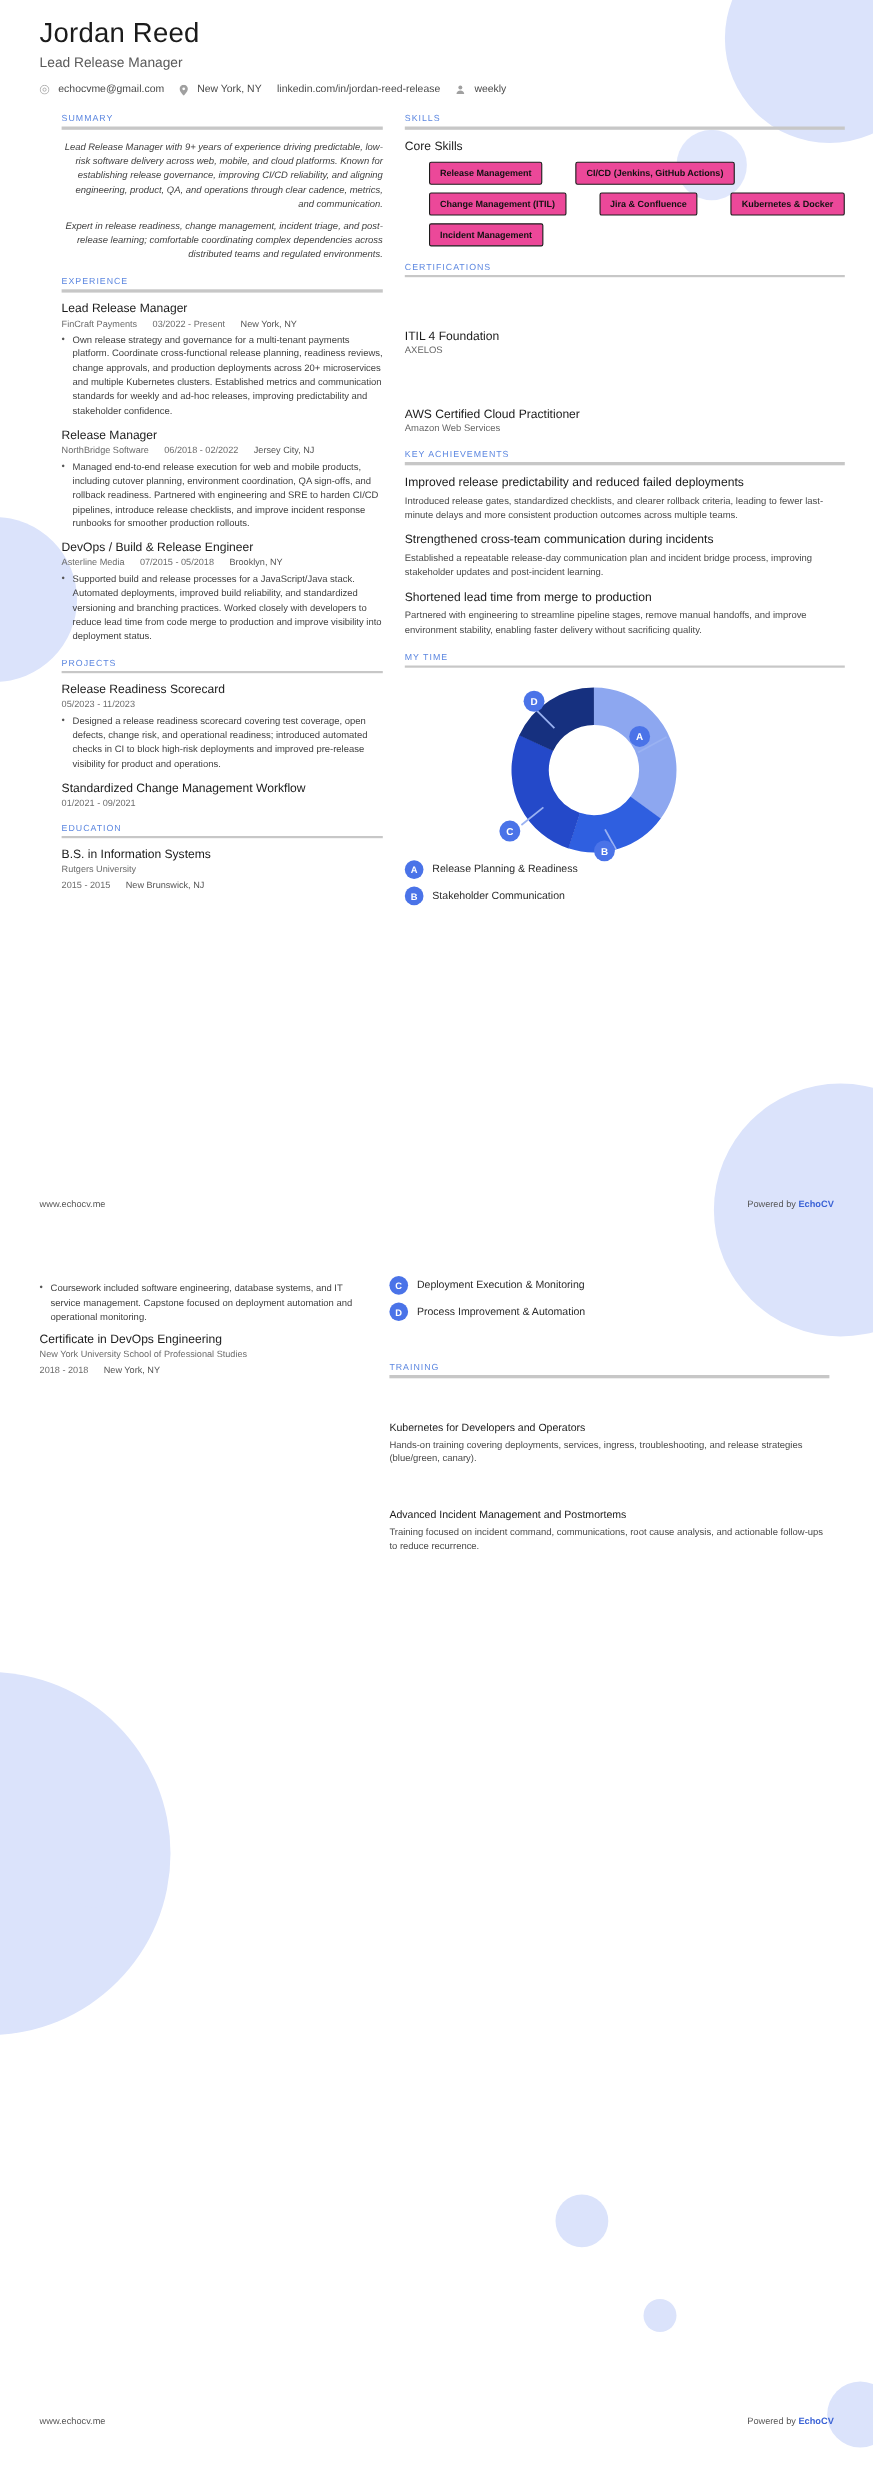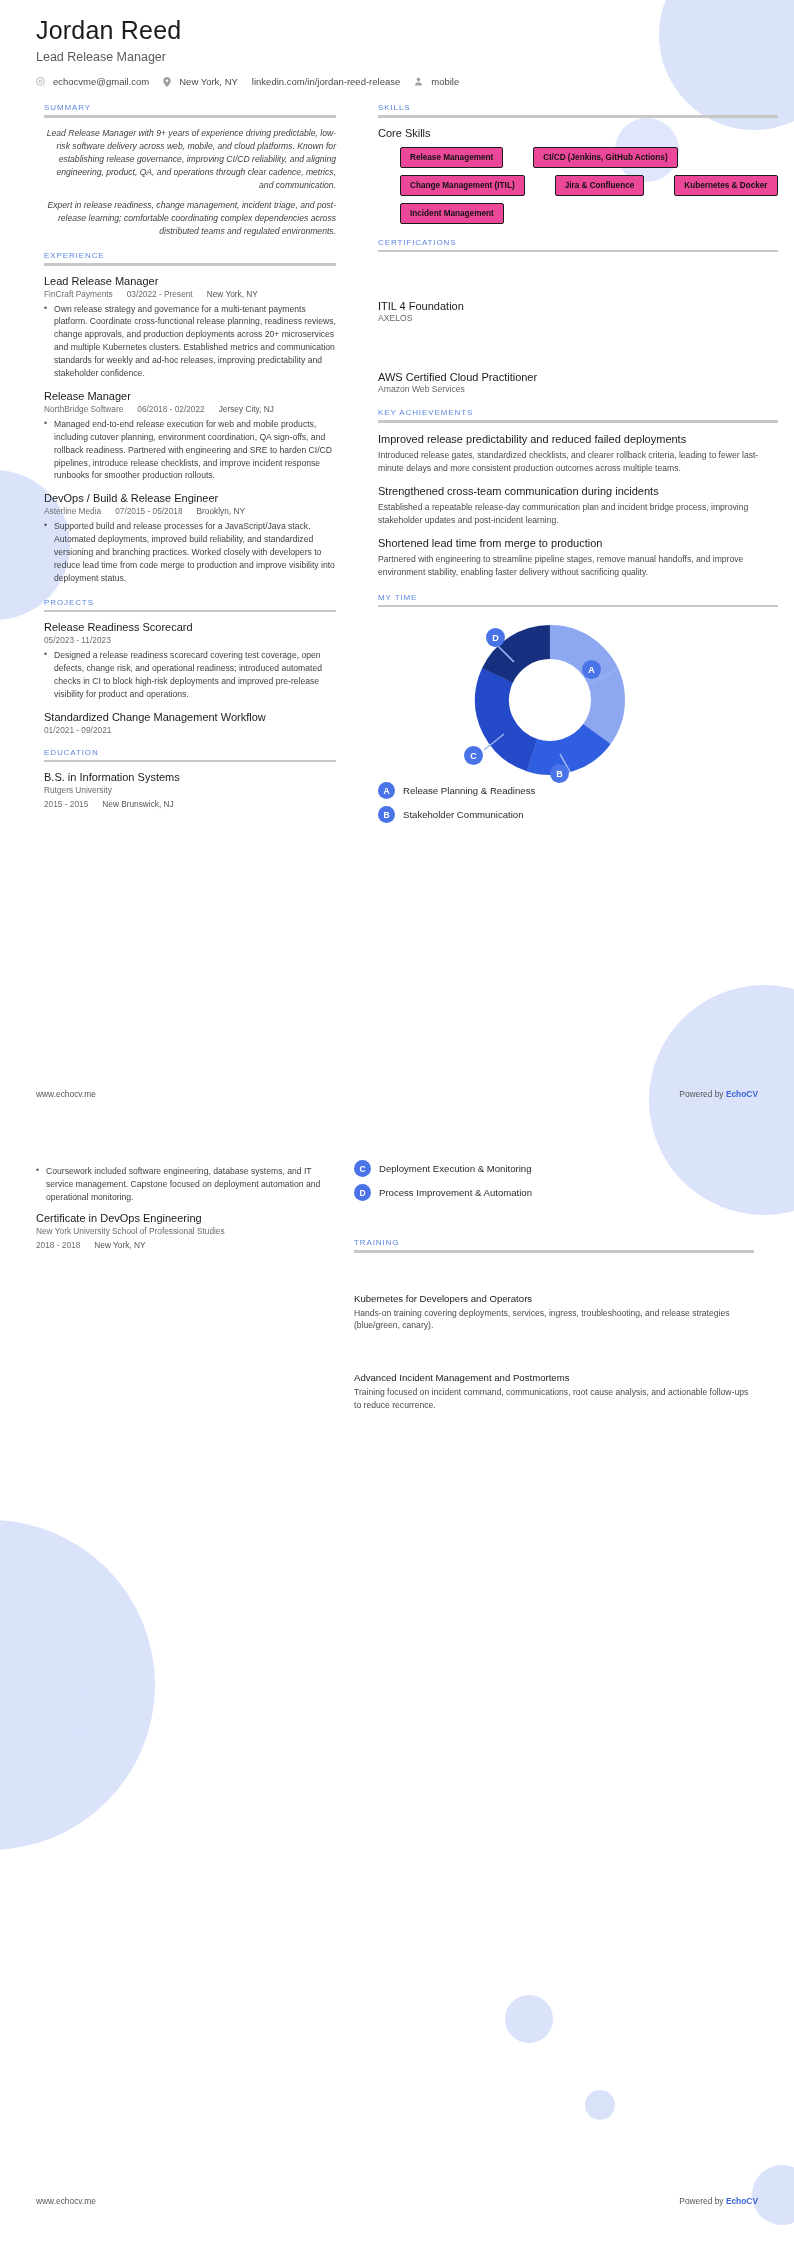--- a/index.html
+++ b/index.html
@@ -26,21 +26,21 @@
 
   
   .header { padding:16px 36px 0 36px; }
   .name { font-size:25px; font-weight:400; color:#1b1b1b; letter-spacing:.2px; }
   .role { font-size:12.5px; color:#5a5a5a; margin-top:5px; }
   .contacts { display:flex; align-items:center; gap:14px; margin-top:12px; font-size:9.5px; color:#4a4a4a; flex-wrap:wrap; }
   .contact { display:flex; align-items:center; gap:8px; }
   .contact svg { display:block; }
 
   
-  .cols { display:flex; gap:42px; padding:16px 36px 0 44px; }
+  .cols { display:flex; gap:20px; padding:16px 36px 0 56px; }
   .col-left { width:292px; flex:0 0 292px; }
   .col-right { width:400px; flex:0 0 400px; }
 
   .sec { margin-bottom:13px; }
   .sec-title { font-size:8px; letter-spacing:.9px; color:#5b86e0; text-transform:uppercase; margin-bottom:3px; }
   .sec-rule { height:2.5px; background:#c7c7c7; margin-bottom:9px; }
 
   .para { font-size:8.6px; line-height:1.52; color:#3f3f3f; margin-bottom:7px; text-align:right;font-style:italic; }
 
   .item { margin-bottom:10px; }
@@ -132,21 +132,21 @@
         <div class="contact">
           <span>linkedin.com/in/jordan-reed-release</span>
         </div>
         <div class="contact">
           <span>
               <svg width="9" height="9" viewBox="0 0 16 16">
                 <circle cx="8" cy="4.6" r="3.2" fill="#a0a0a0"></circle>
                 <path d="M1.8 15c0-3.4 2.8-5.6 6.2-5.6S14.2 11.6 14.2 15z" fill="#a0a0a0"></path>
               </svg>
             </span>
-          <span>mobile</span>
+          <span>weekly</span>
         </div>
       </div>
     </div>
 
     <div class="cols">
 
       <div class="col-left">
 
         <div class="sec">
           <div class="sec-title">SUMMARY</div>

